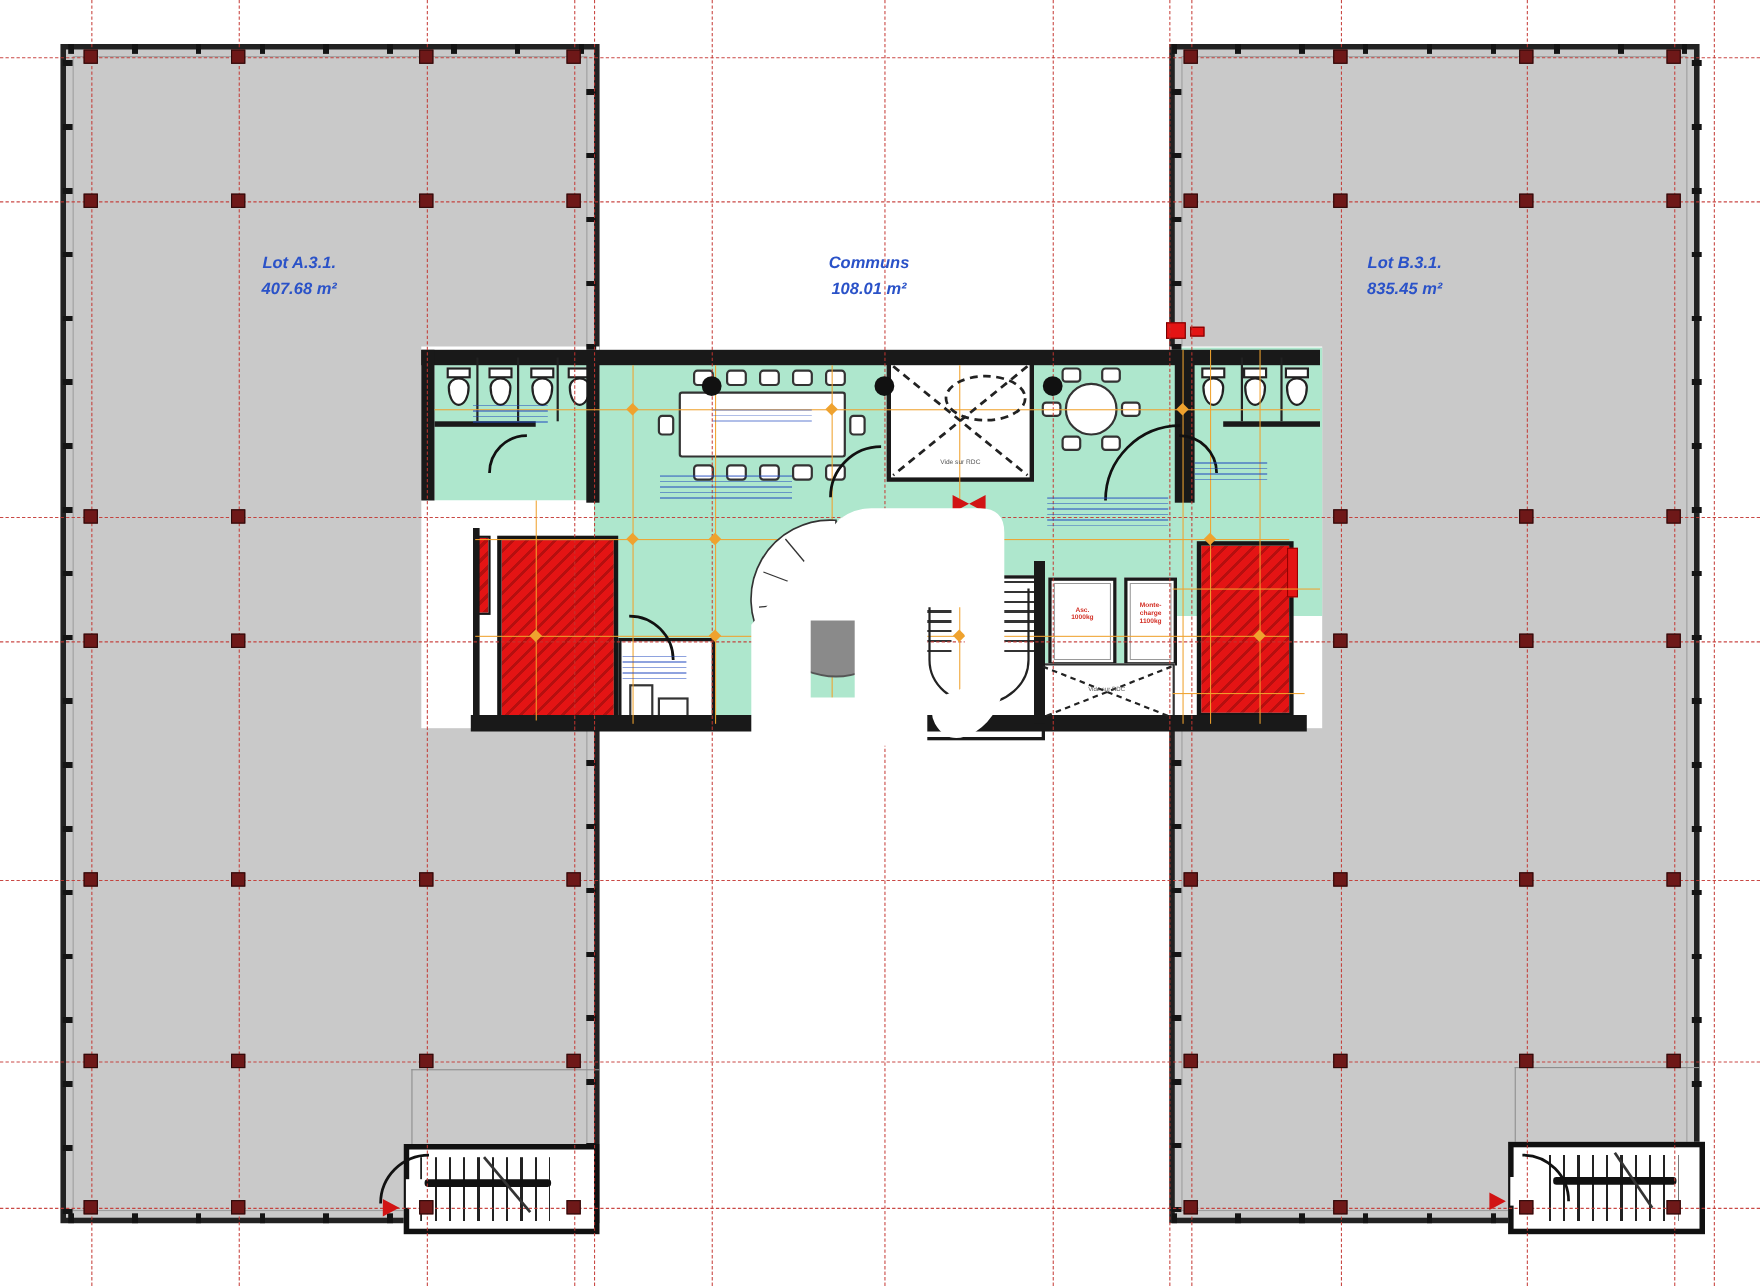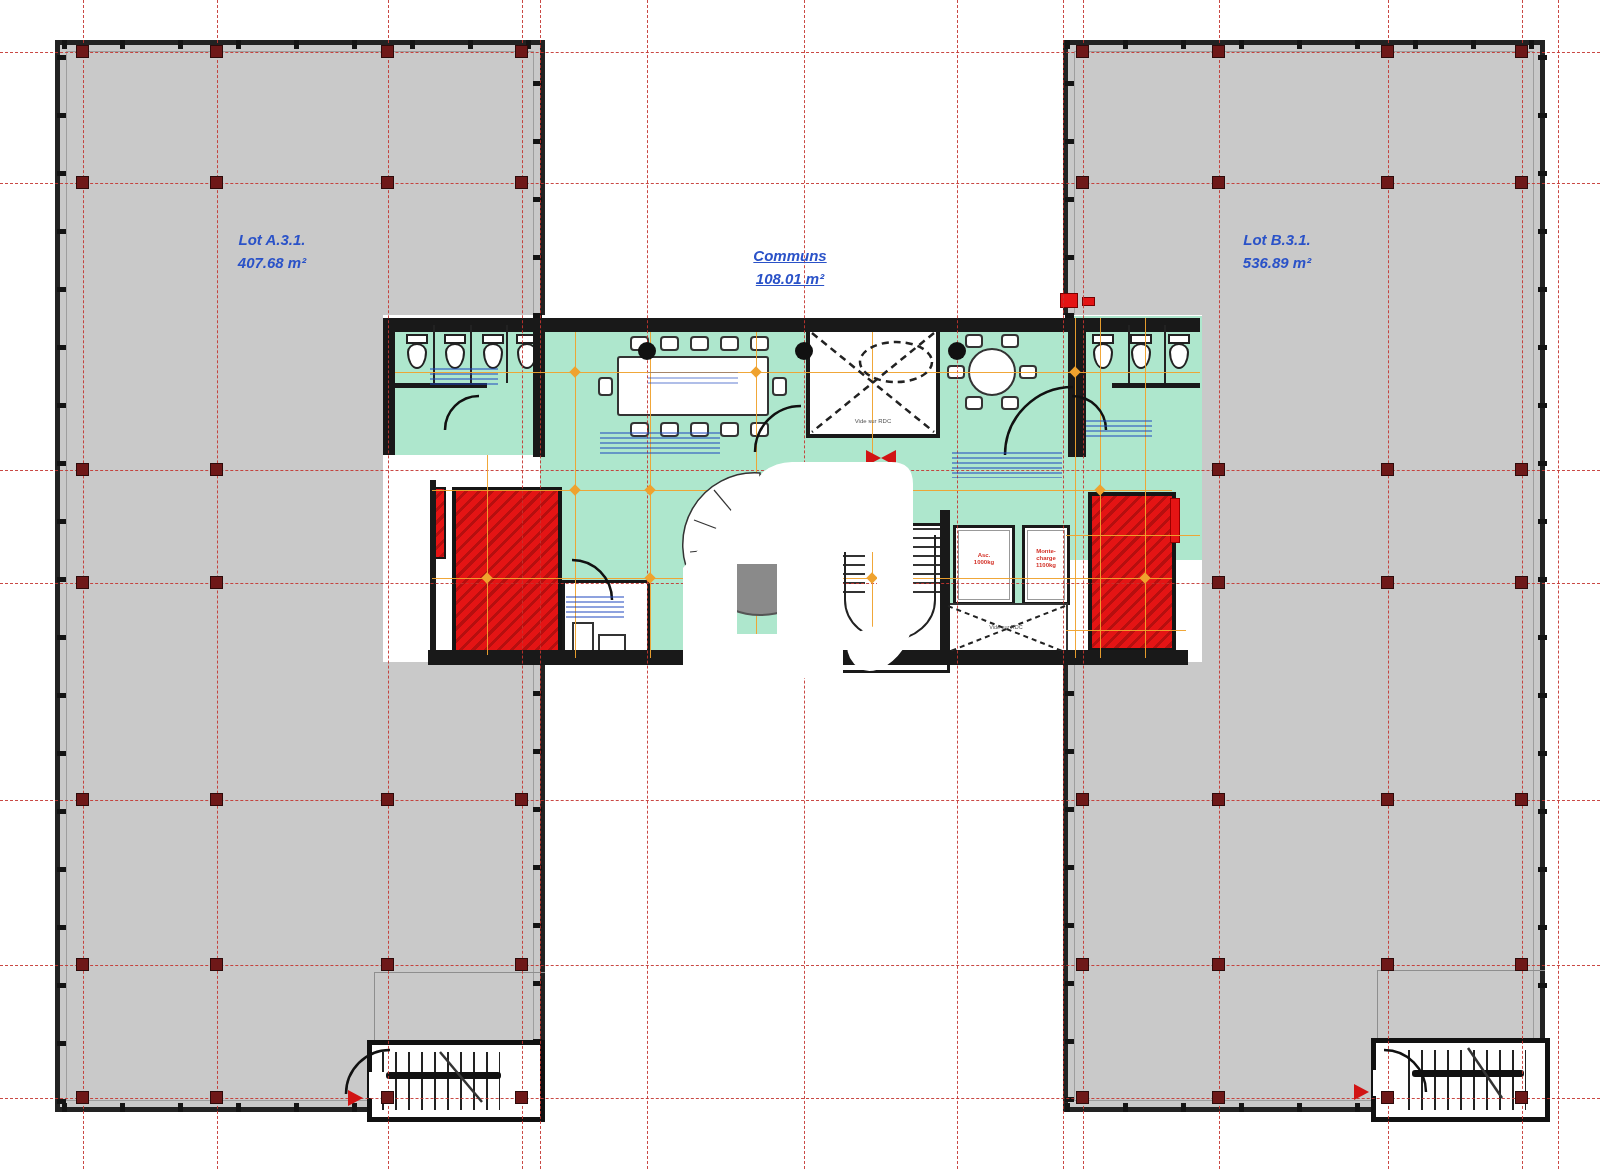--- a/index.html
+++ b/index.html
@@ -171,27 +171,27 @@
       M683,568 L763,472 Q776,462 792,462 L891,462 Q913,462 913,484 L913,612
       Q913,648 886,666 Q862,679 850,658 Q842,642 856,633 L877,625 L877,552
       L843,552 L843,678 L683,678 Z
       M737,564 L777,564 L777,634 L737,634 Z"></path>
   </svg>
 
   <div class="abs label" style="left:272px;top:228px;">
     <span style="display:block">Lot A.3.1.</span>
     <span style="display:block">407.68 m²</span>
   </div>
-  <div class="abs label" style="left:790px;top:244px;text-decoration:underline;">
+  <div class="abs label" style="left:790px;top:228px;">
     <span style="display:block">Communs</span>
     <span style="display:block">108.01 m²</span>
   </div>
   <div class="abs label" style="left:1277px;top:228px;">
     <span style="display:block">Lot B.3.1.</span>
-    <span style="display:block">536.89 m²</span>
+    <span style="display:block">835.45 m²</span>
   </div>
 
   <div class="abs tinytext" style="left:873px;top:418px;">Vide sur RDC</div>
   <div class="abs tinytext" style="left:1006px;top:624px;font-size:5.5px;">Vide sur RDC</div>
   <div class="abs redtext" style="left:984px;top:552px;">
     <span style="display:block">Asc.</span>
     <span style="display:block">1000kg</span>
   </div>
   <div class="abs redtext" style="left:1046px;top:548px;">
     <span style="display:block">Monte-</span>

